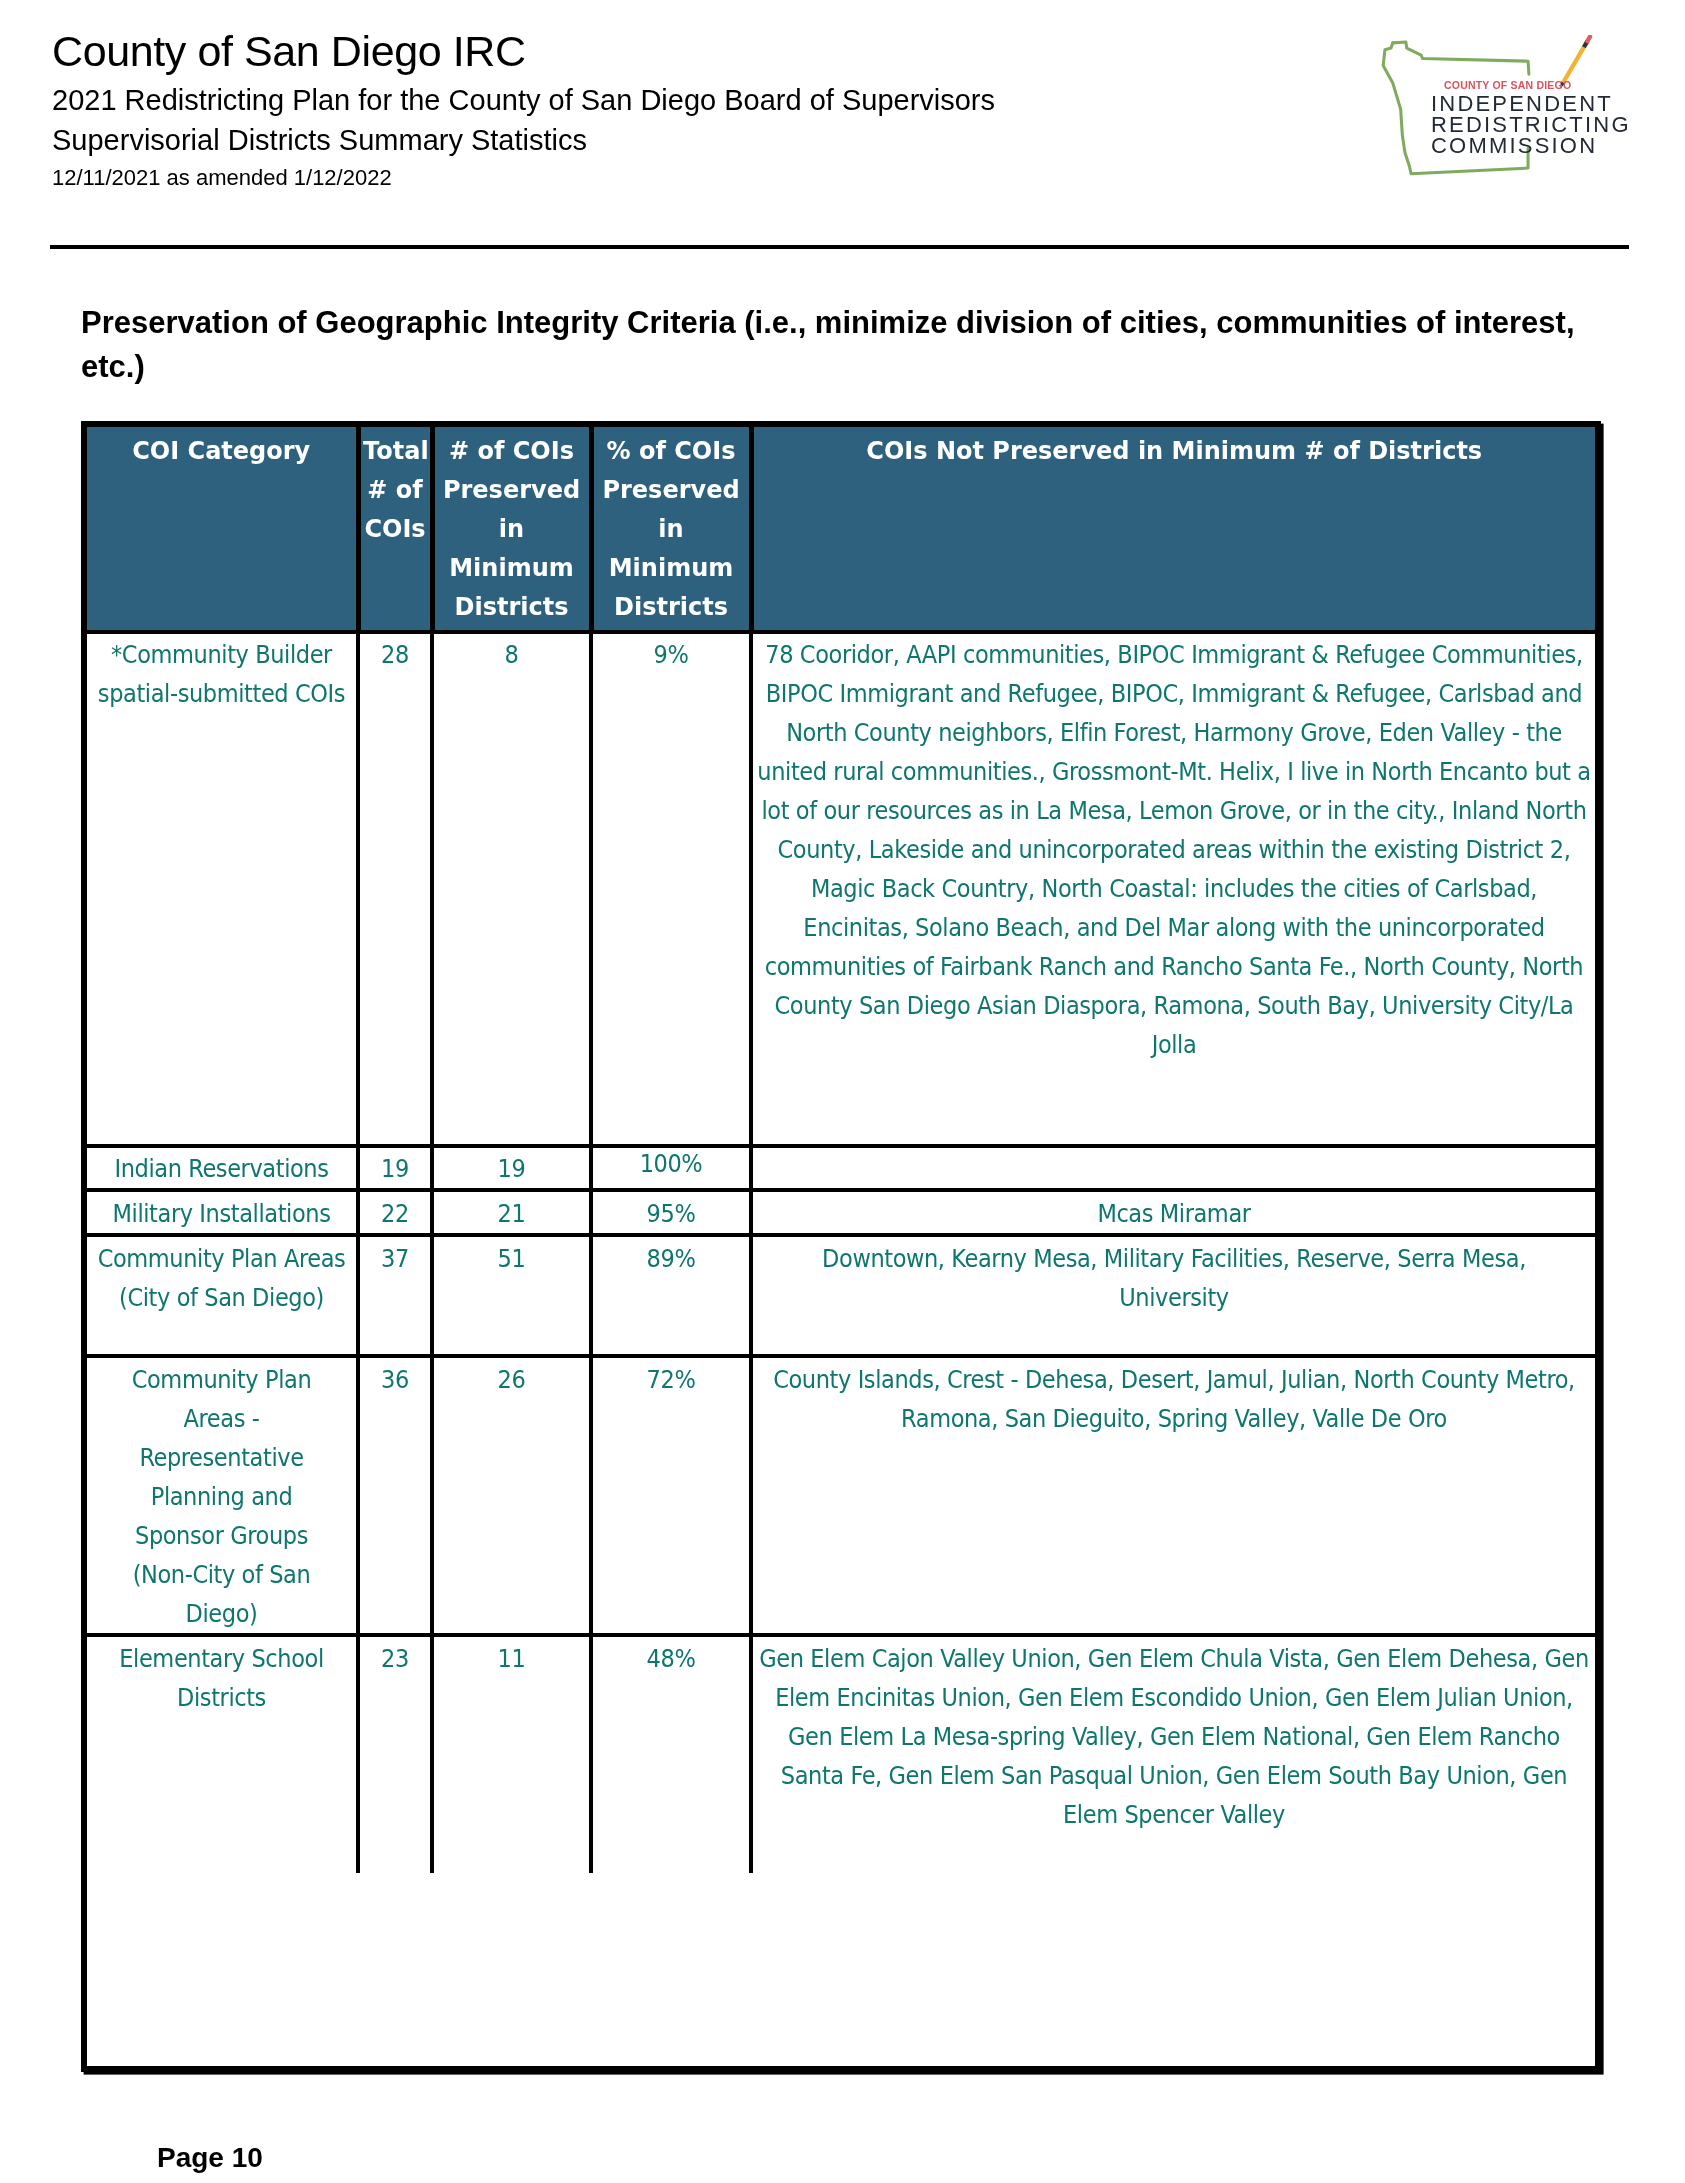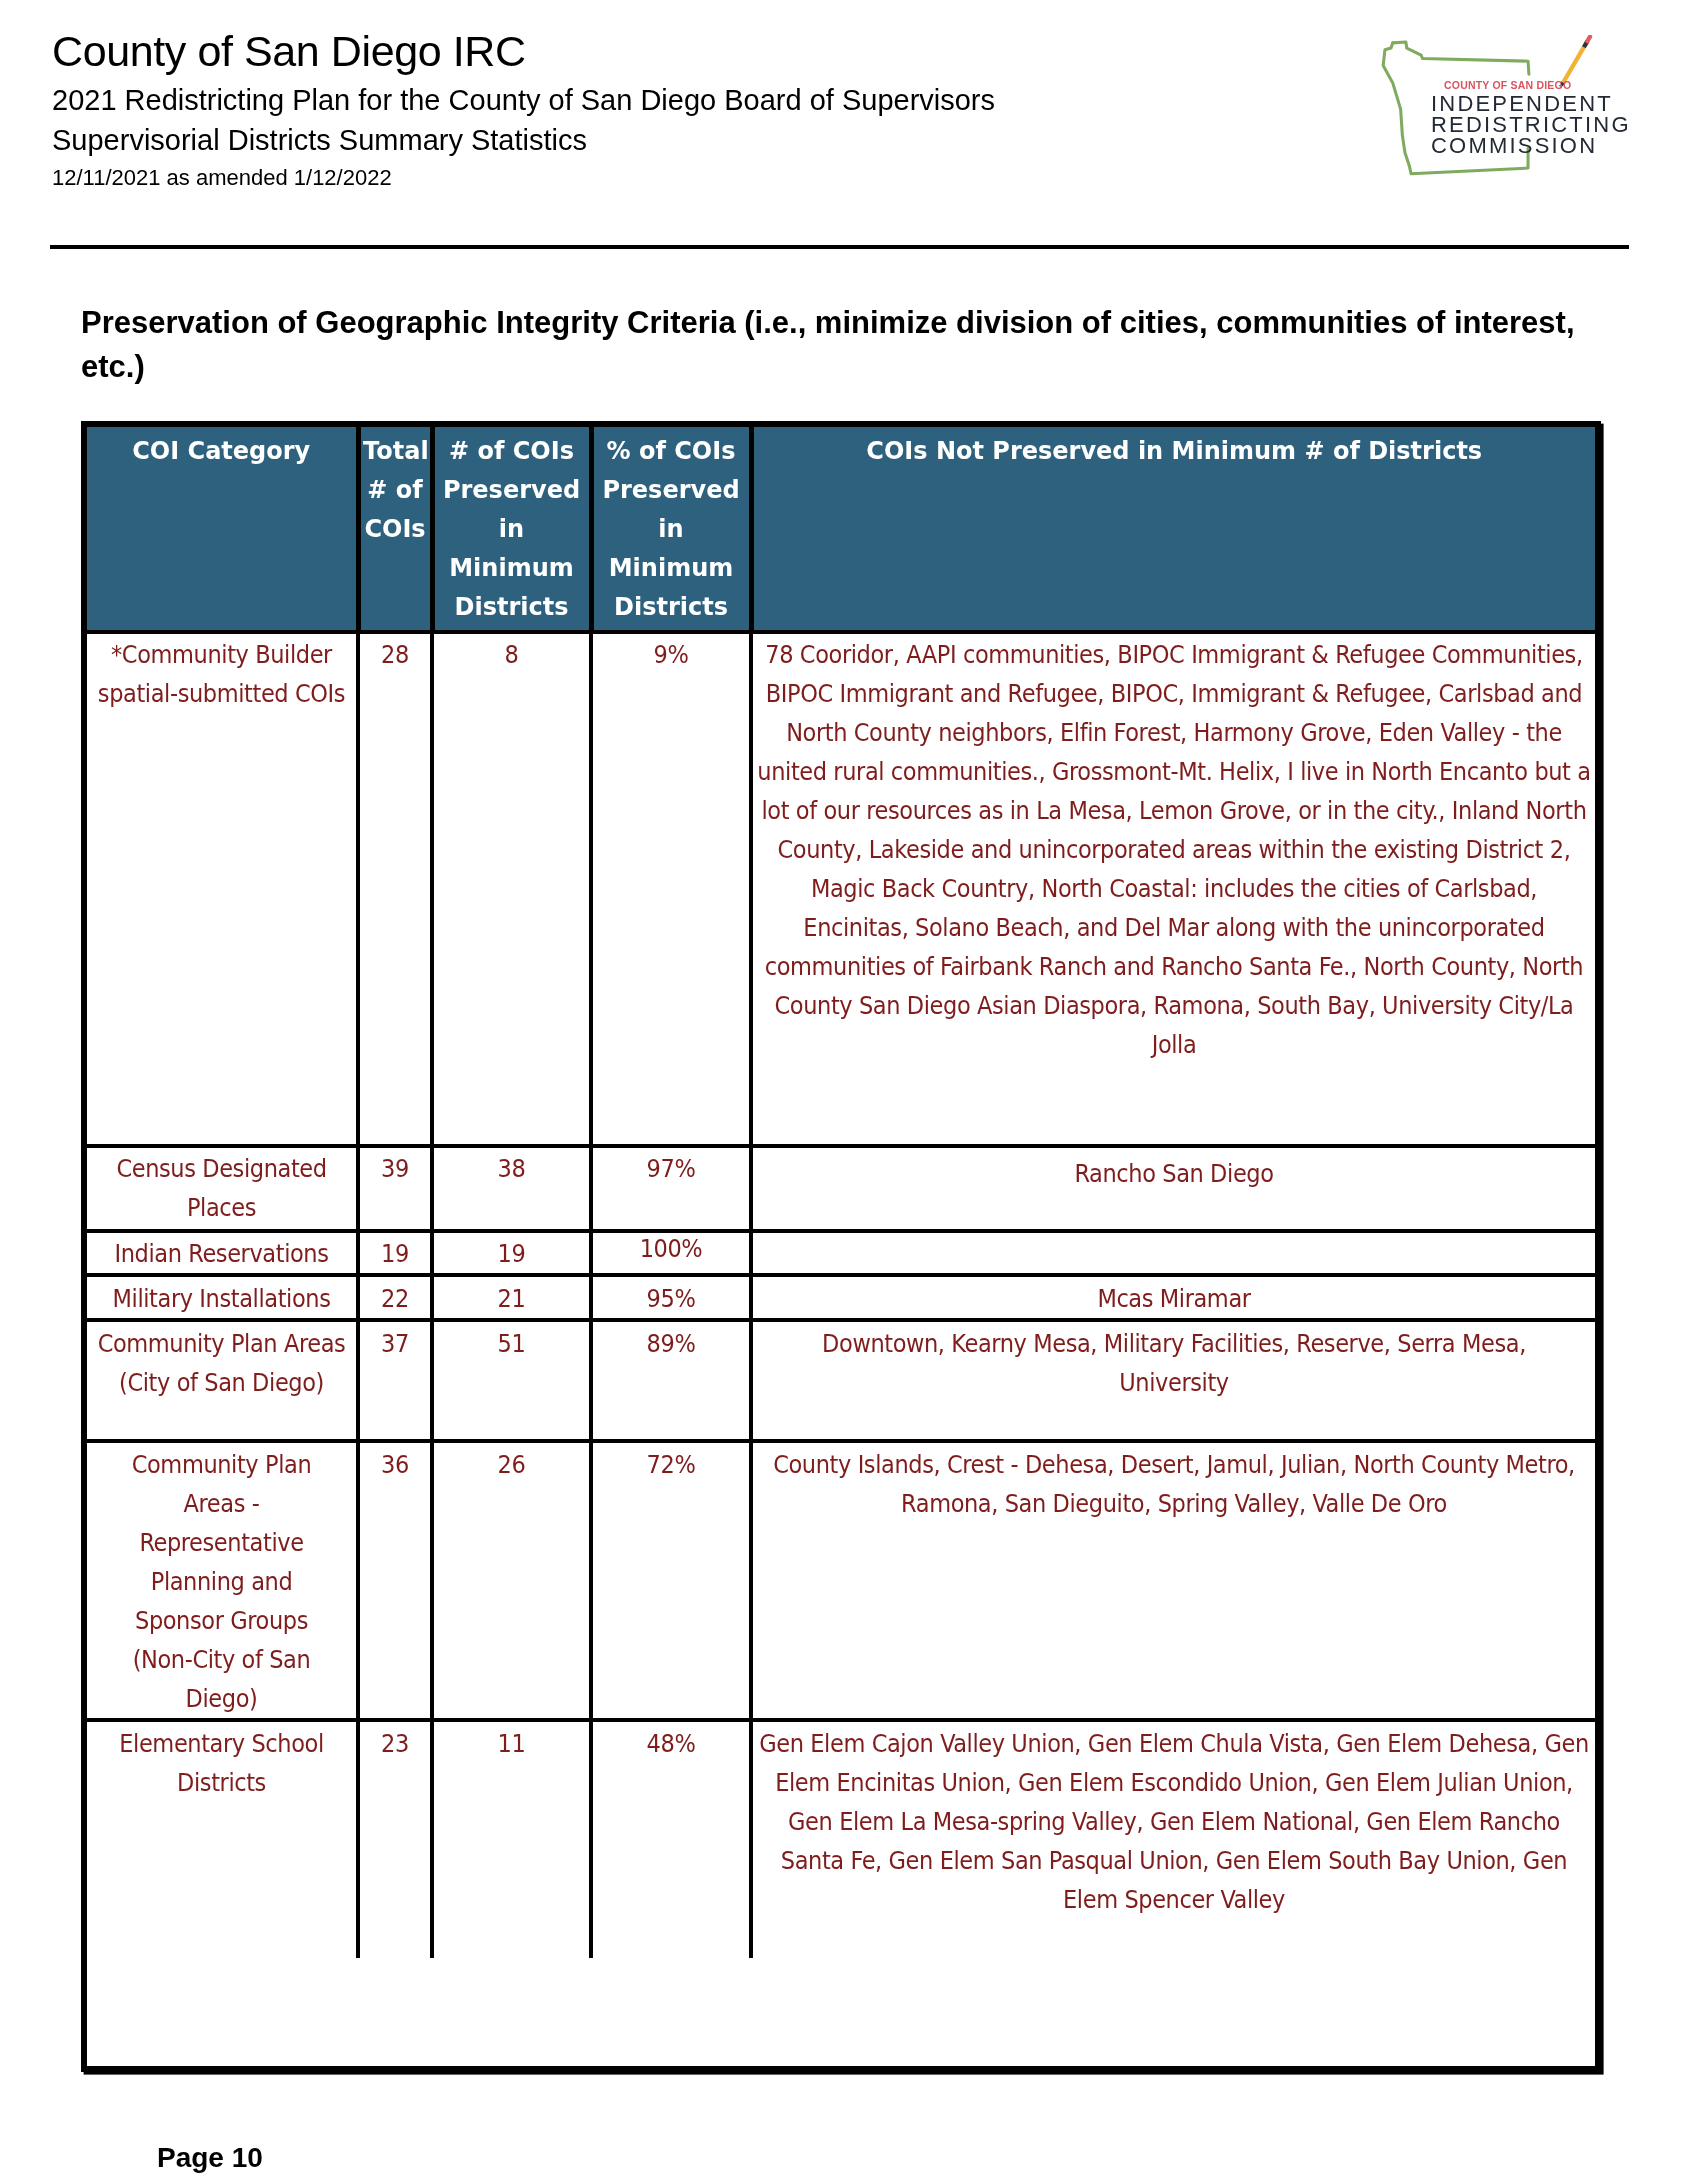--- a/index.html
+++ b/index.html
@@ -31,21 +31,21 @@
               border: 6.1px solid #000; border-left-width: 6.1px; box-sizing: border-box;
               box-shadow: 2.6px 2.6px 0 #000; }
   table { border-collapse: collapse; width: 100%; table-layout: fixed;
           font-family: "DejaVu Sans", sans-serif; }
   th { background: #2e617e; color: #fff; font-weight: bold; font-size: 24px; line-height: 39px;
        vertical-align: top; text-align: center; padding: 5.2px 2.6px 2.6px 2.6px;
        border-left: 5.2px solid #000; border-right: 5.2px solid #000; border-bottom: 2.6px solid #fff; }
   th:first-child { border-left: none; }
   th:last-child { border-right: none; }
   td { font-size: 25px; line-height: 39px; vertical-align: top; text-align: center;
-       padding: 1.7px 2.6px 0 2.6px; border: 4.4px solid #000; color: #7f1d1d;
+       padding: 1.7px 2.6px 0 2.6px; border: 4.4px solid #000; color: #0f766e;
        font-stretch: condensed; letter-spacing: -0.4px; }
   td:first-child { border-left: none; }
   td:last-child { border-right: none; }
   tr:last-child td { border-bottom: none; }
 
   .num { padding-top: 1.7px; }
   .pct { padding-top: 1.7px; }
 
   .col-cat { width: 271px; }
   .col-total { width: 74px; }
@@ -102,27 +102,20 @@
       </tr>
     </thead>
     <tbody>
       <tr style="height:514px;">
         <td>*Community Builder spatial-submitted COIs</td>
         <td class="num">28</td>
         <td class="num">8</td>
         <td class="pct">9%</td>
         <td>78 Cooridor, AAPI communities, BIPOC Immigrant &amp; Refugee Communities, BIPOC Immigrant and Refugee, BIPOC, Immigrant &amp; Refugee, Carlsbad and North County neighbors, Elfin Forest, Harmony Grove, Eden Valley - the united rural communities., Grossmont-Mt. Helix, I live in North Encanto but a lot of our resources as in La Mesa, Lemon Grove, or in the city., Inland North County, Lakeside and unincorporated areas within the existing District 2, Magic Back Country, North Coastal: includes the cities of Carlsbad, Encinitas, Solano Beach, and Del Mar along with the unincorporated communities of Fairbank Ranch and Rancho Santa Fe., North County, North County San Diego Asian Diaspora, Ramona, South Bay, University City/La Jolla</td>
       </tr>
-      <tr style="height:85px;">
-        <td>Census Designated Places</td>
-        <td class="num">39</td>
-        <td class="num">38</td>
-        <td class="pct">97%</td>
-        <td style="padding-top:6.1px;">Rancho San Diego</td>
-      </tr>
       <tr style="height:42px;">
         <td>Indian Reservations</td>
         <td class="num">19</td>
         <td class="num">19</td>
         <td class="pct" style="padding-top:0; line-height:31px;">100%</td>
         <td></td>
       </tr>
       <tr style="height:42px;">
         <td>Military Installations</td>
         <td class="num">22</td>

